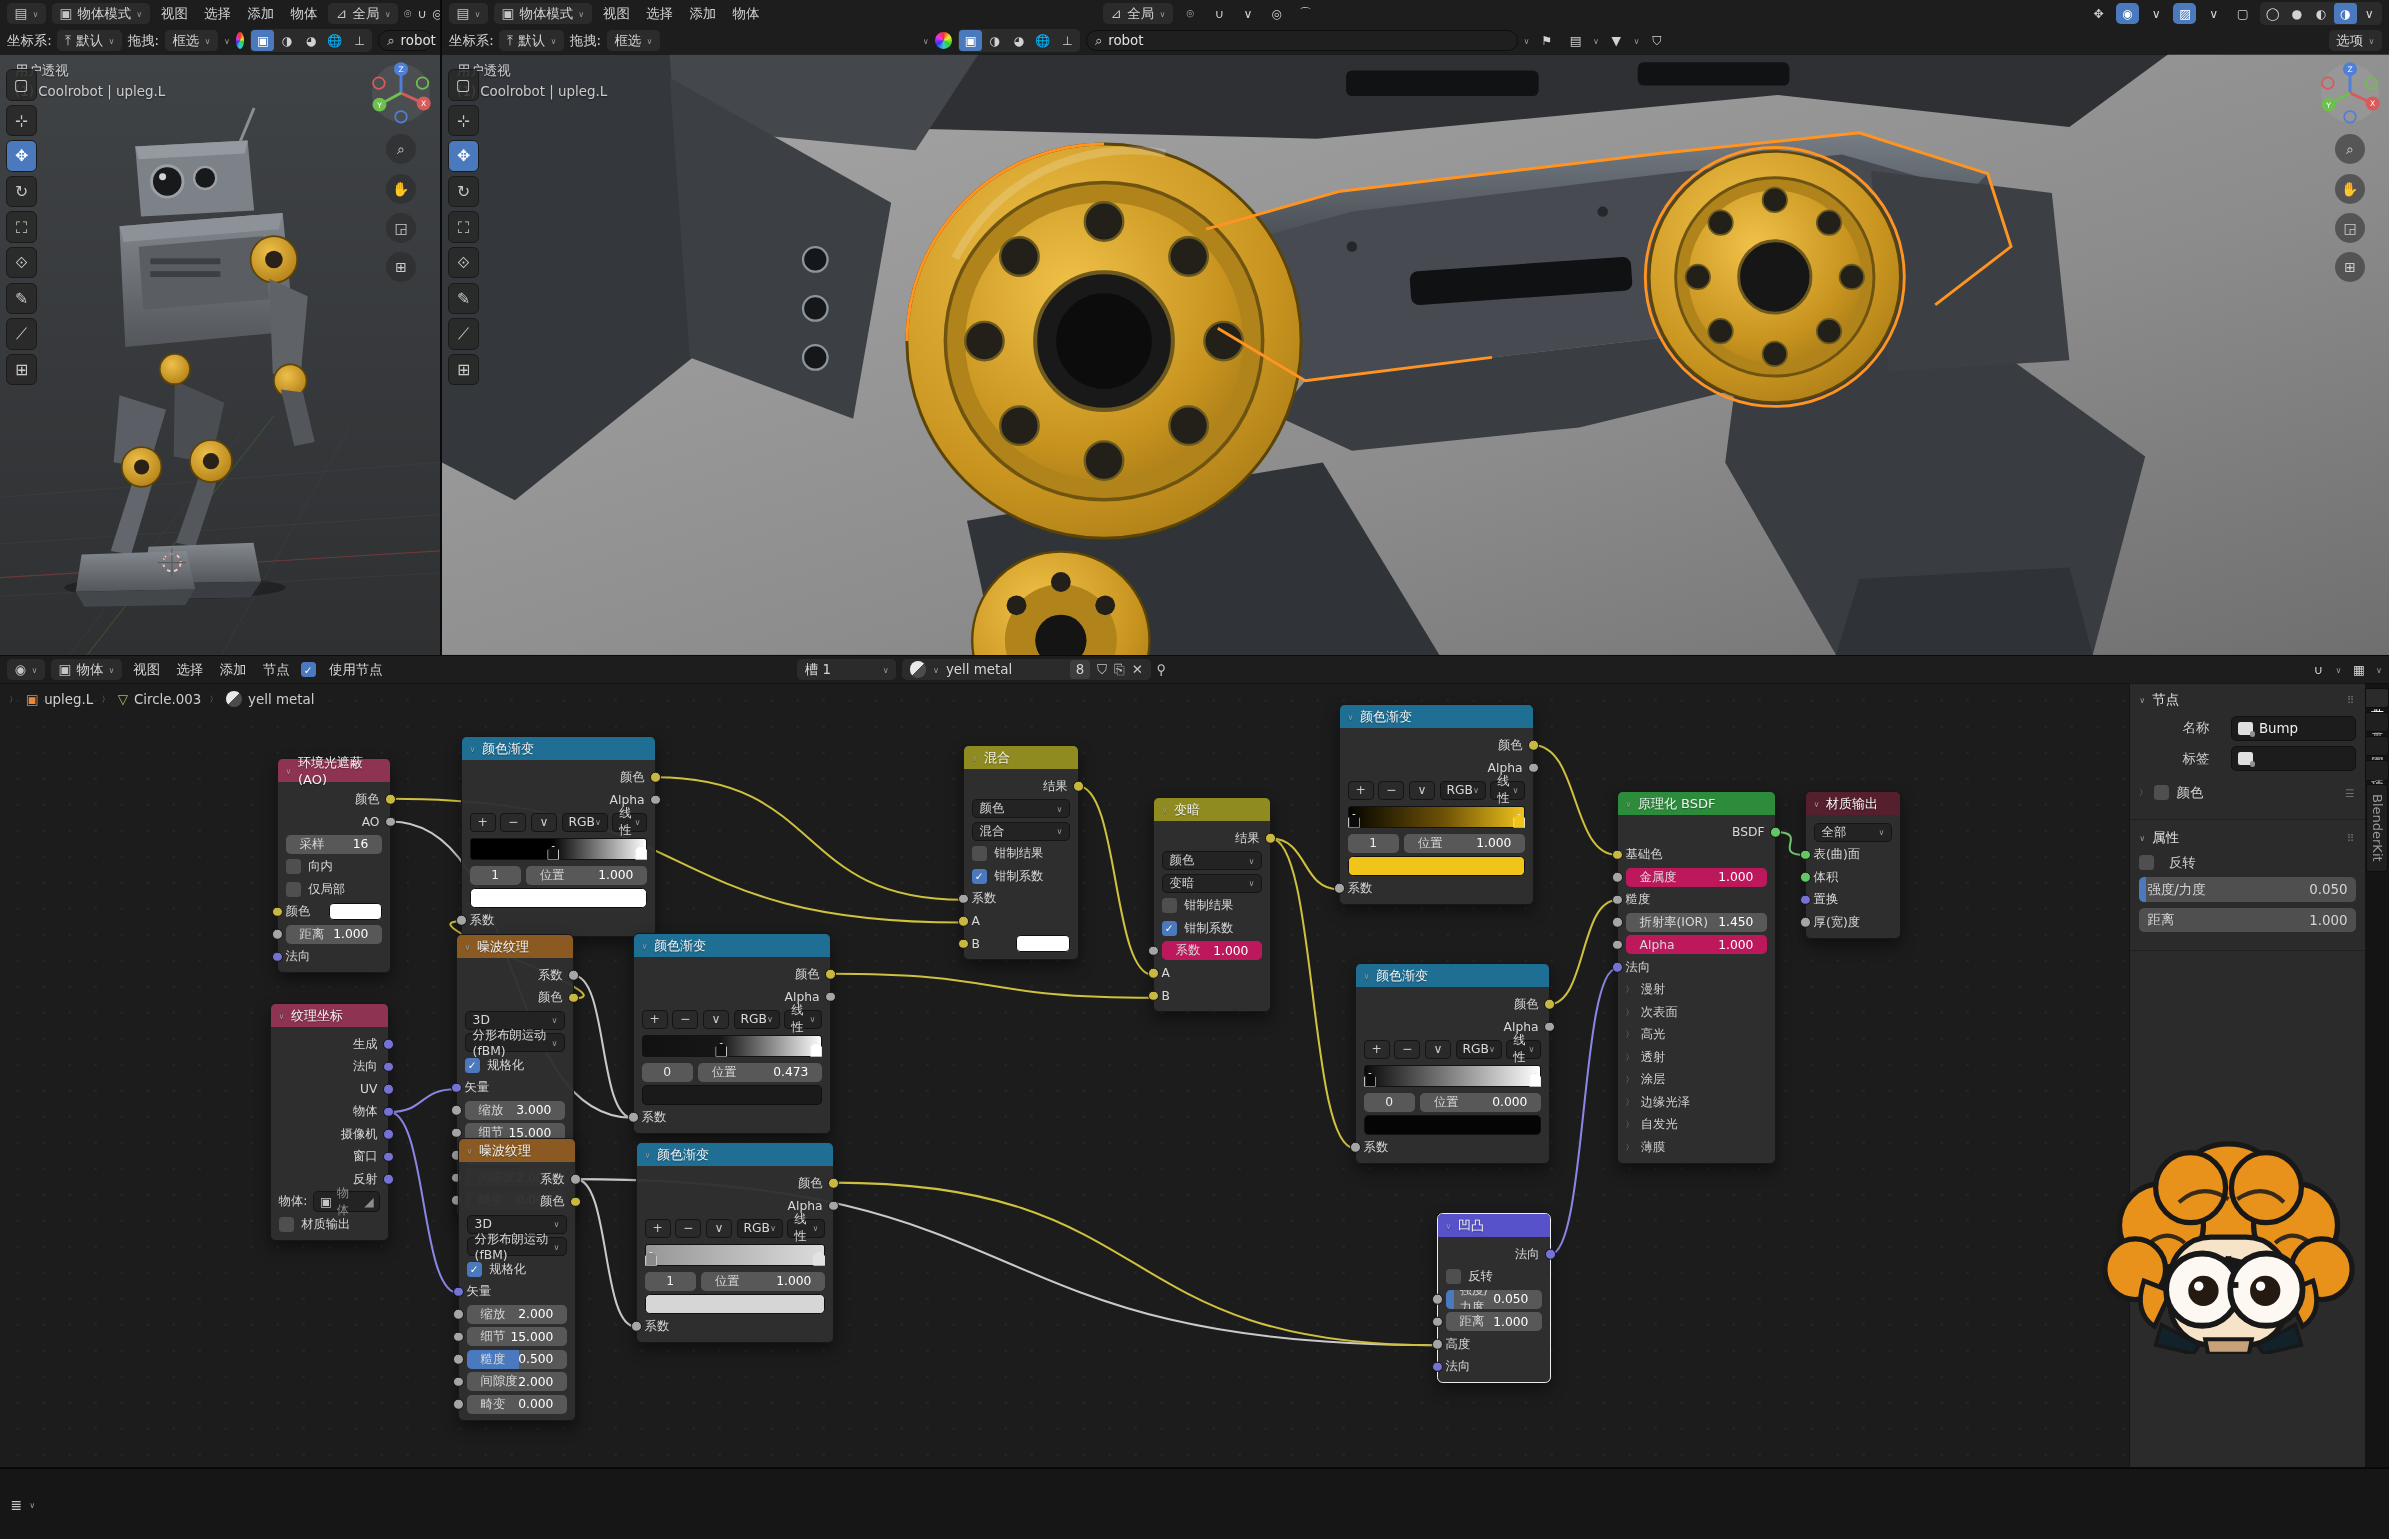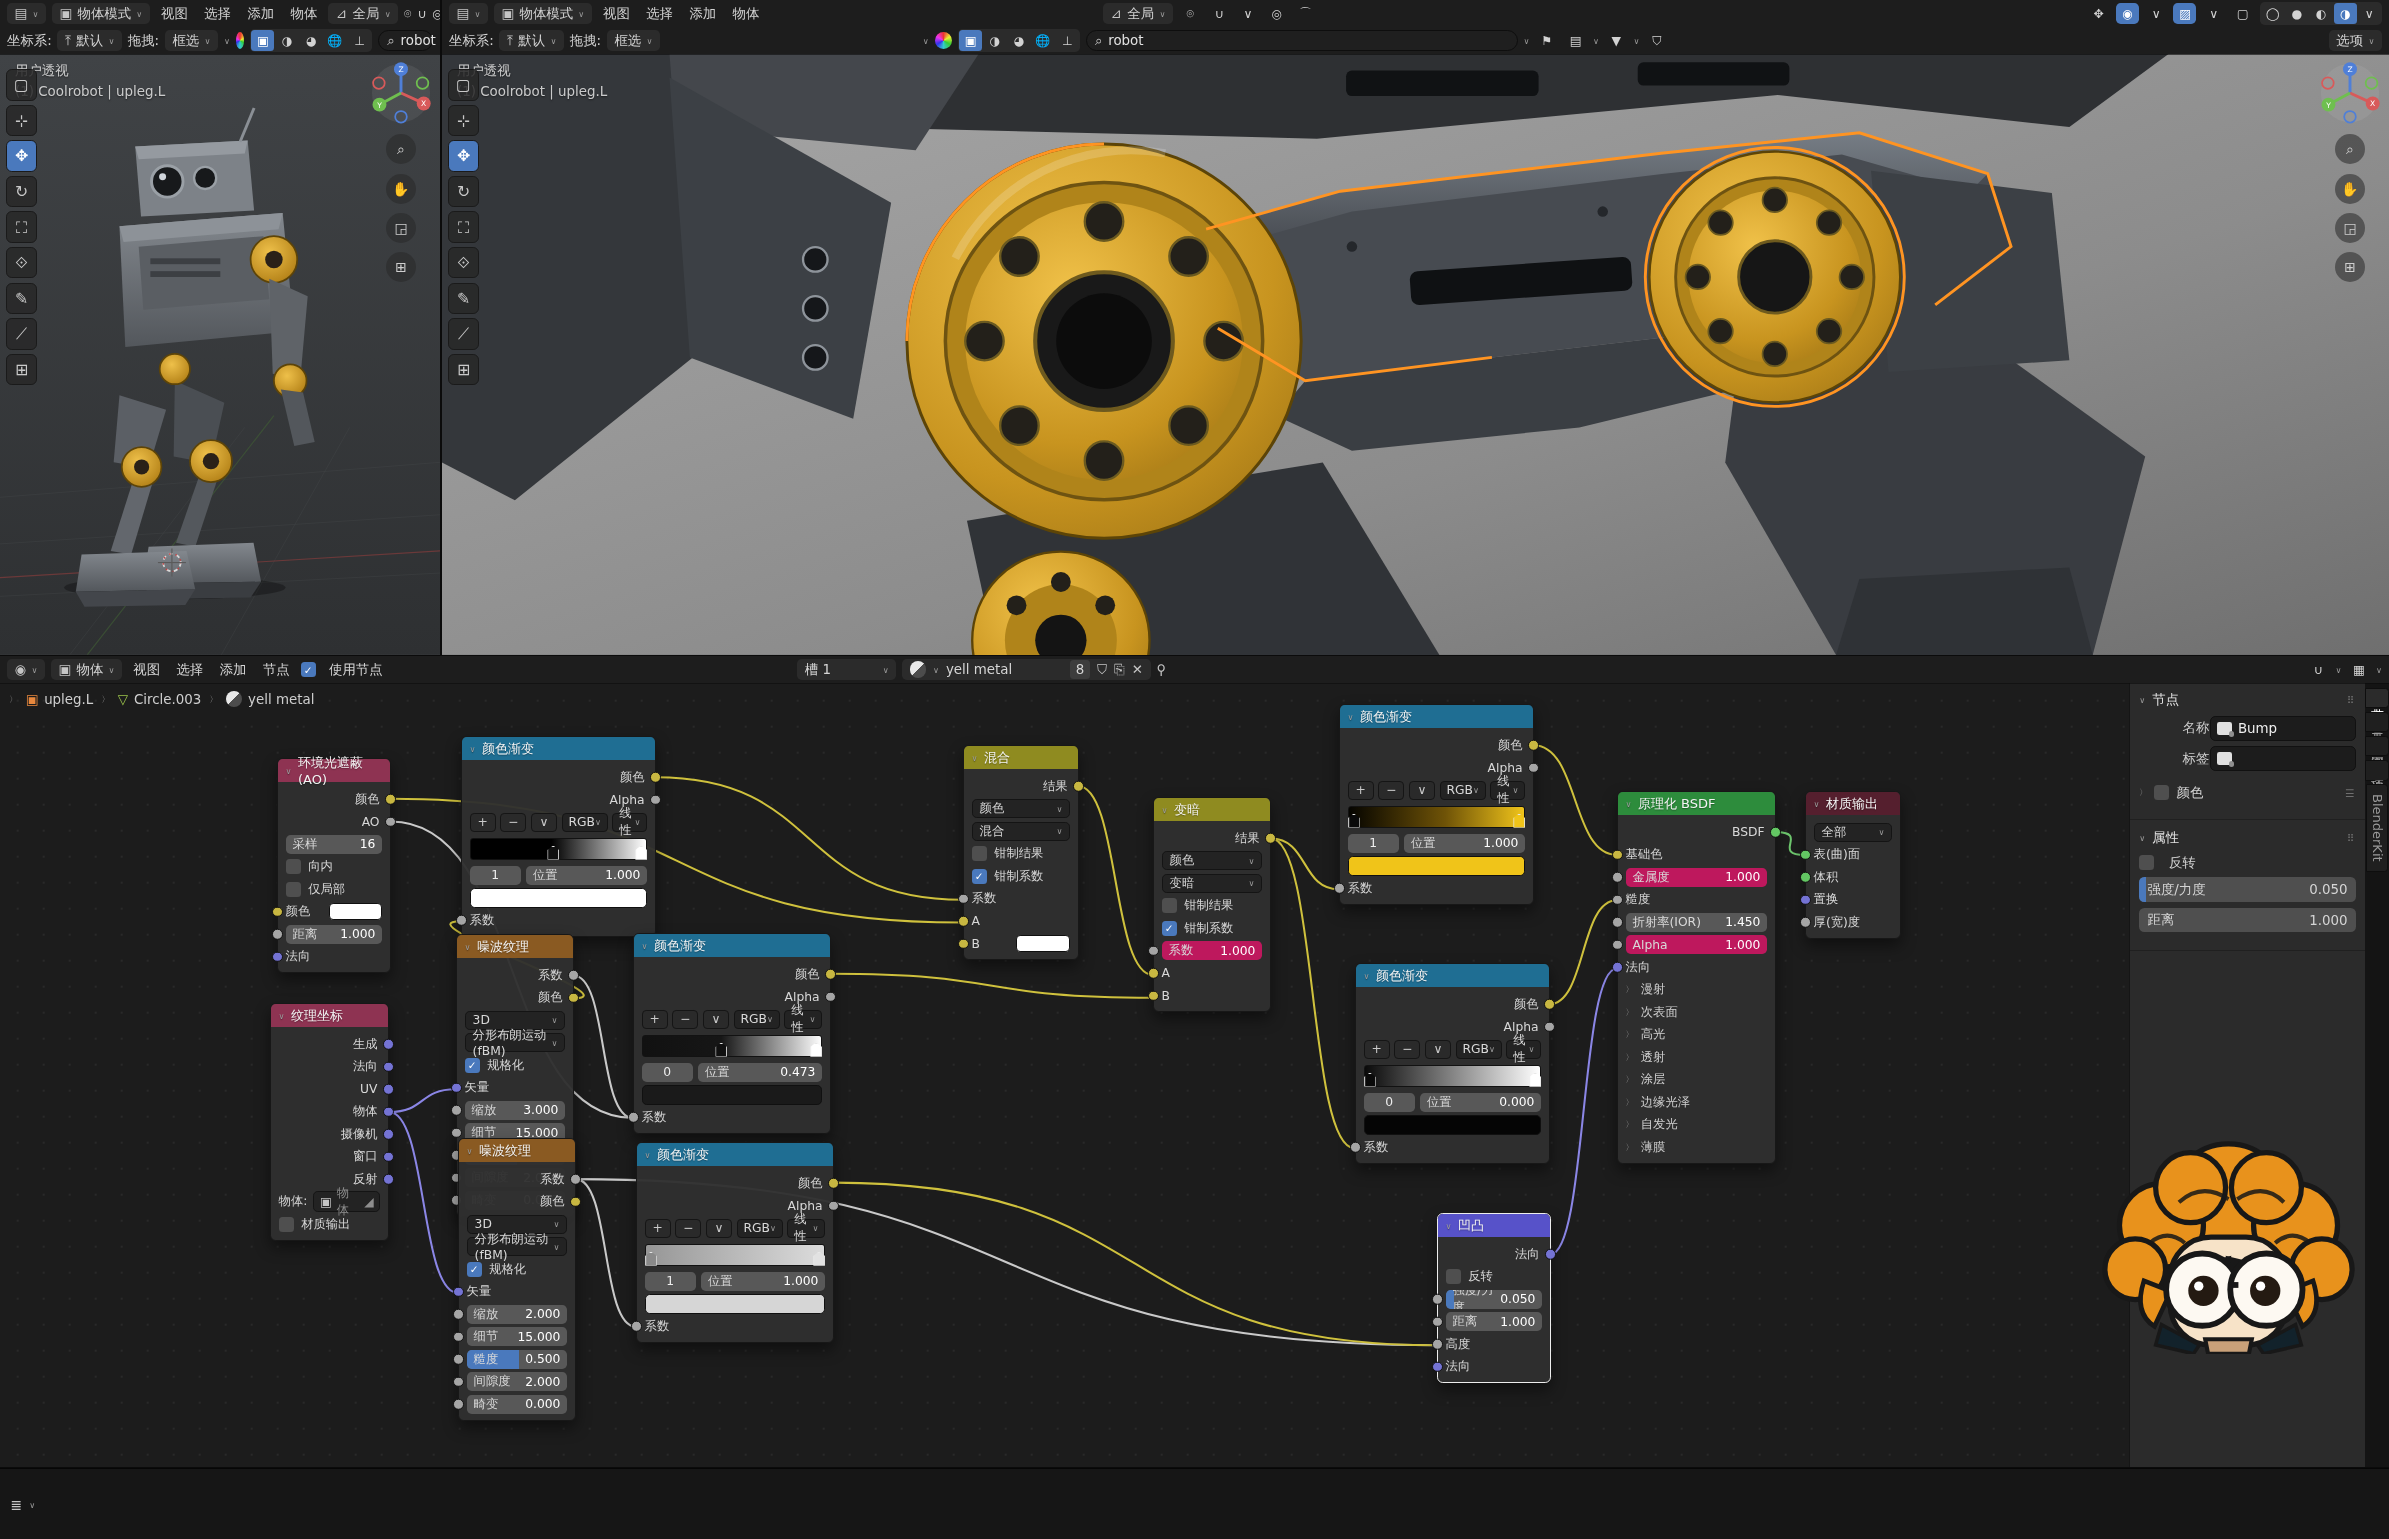--- a/index.html
+++ b/index.html
@@ -40,21 +40,21 @@
   #breadcrumb{position:absolute;left:9.3px;top:8.2px;display:flex;align-items:center;gap:8.2px;font-size:13.4px;color:#cfcfcf;z-index:5}
   .node{position:absolute;background:rgba(47,47,47,.96);border:0.9px solid #171717;border-radius:5.8px;box-shadow:0 7px 15px rgba(0,0,0,.45);z-index:2;font-size:12.3px}
   .node.sel{border:1.5px solid #ededed}
   .nhead{height:23px;border-radius:4.7px 4.7px 0 0;display:flex;align-items:center;gap:6.4px;padding:0 7.6px;color:#f4f4f4;font-size:13px;text-shadow:0 0.6px 1.2px rgba(0,0,0,.35)}
   .nbody{padding:4.1px 0 6.4px}
   .nrow{position:relative;height:19px;margin:3.5px 7.6px 0;display:flex;align-items:center;color:#d8d8d8}
   .nrow.rout{justify-content:flex-end;padding-right:2.9px}
   .sock{position:absolute;top:50%;width:10.5px;height:10.5px;border-radius:50%;border:1.5px solid #101010;transform:translateY(-50%);z-index:6}
   .sock.l{left:-13.4px}.sock.r{right:-13.4px}
   .sy{background:#c8b741}.sg{background:#a5a5a5}.sp{background:#7473d4}.sgr{background:#63c763}
-  .sldr{position:relative;width:100%;height:19px;background:#585858;border-radius:4.7px;display:flex;align-items:center;justify-content:space-between;padding:0 7px;overflow:hidden}
+  .sldr{position:relative;width:100%;height:19px;background:#585858;border-radius:4.7px;display:flex;align-items:center;justify-content:space-between;padding:0 14px;overflow:hidden}
   .sldr .lab{position:relative;z-index:2}.sldr .val{position:relative;z-index:2;color:#fff}
   .sldr.full{background:#be185d}
   .sldr.part::before{content:"";position:absolute;left:0;top:0;bottom:0;width:8.2px;background:#4a79bd}
   .sldr.half::before{content:"";position:absolute;left:0;top:0;bottom:0;width:52%;background:#4a79bd}
   .ddw{width:100%;height:19px;background:#232323;border:0.6px solid #141414;border-radius:4.7px;display:flex;align-items:center;justify-content:space-between;padding:0 7px}
   .chkb{width:15px;height:15px;border-radius:3.5px;background:#4f4f4f;margin-right:7.6px;display:flex;align-items:center;justify-content:center;font-size:10.5px;color:#fff;flex:none}
   .chkb.on{background:#4a79bd}
   .rampbar{position:relative;width:100%;height:22px;border-radius:2.9px;border:0.6px solid #121212}
   .rhandle{position:absolute;top:7px;width:11.7px;height:14px;transform:translateX(-50%);clip-path:polygon(50% 0,100% 32%,100% 100%,0 100%,0 32%);border:1.2px solid #e8e8e8;z-index:3}
   .idxbox{min-width:51px;height:19px;background:#585858;border-radius:4.7px;display:flex;align-items:center;justify-content:center;margin-right:5.3px;color:#eee}
@@ -63,21 +63,21 @@
   .tbtn{width:26px;height:19px;background:#2a2a2a;border:0.6px solid #151515;border-radius:4.1px;display:flex;align-items:center;justify-content:center;color:#c9c9c9}
   .tdd{flex:1;height:19px;background:#232323;border:0.6px solid #141414;border-radius:4.1px;display:flex;align-items:center;justify-content:space-between;padding:0 5.8px}
   .colrow{color:#cfcfcf;gap:7px}
   .objf{flex:1;height:21px;background:#232323;border:0.6px solid #141414;border-radius:4.7px;display:flex;align-items:center;gap:5.3px;padding:0 5.8px;color:#8e8e8e}
   
   #sidebar{position:absolute;top:27px;right:24px;width:236px;bottom:0;background:#2b2b2b;border-left:1.2px solid #151515;z-index:10;font-size:13.4px}
   .panel{border-bottom:1.2px solid #202020;padding:8.2px 9.3px 11.7px}
   .phead{display:flex;align-items:center;gap:7px;color:#e3e3e3;margin-bottom:7px}
   .grip{margin-left:auto;color:#6f6f6f;font-size:10.5px;letter-spacing:1.2px}
   .frow{display:flex;align-items:center;margin:5.8px 0}
-  .flab{width:70px;text-align:right;margin-right:1px;color:#cfcfcf}
+  .flab{width:70px;text-align:right;margin-right:22px;color:#cfcfcf}
   .field{flex:1;height:24.5px;background:#1c1c1c;border:0.6px solid #111;border-radius:5.3px;display:flex;align-items:center;gap:5.8px;padding:0 5.8px;color:#eee}
   .nicon{width:15px;height:13px;background:#e0e0e0;border-radius:2.3px;position:relative}
   .nicon::after{content:"";position:absolute;right:-2.3px;bottom:-1.8px;width:5.8px;height:5.8px;border-radius:50%;background:#909090}
   .sbslider{position:relative;height:24.5px;background:#4f4f4f;border-radius:5.3px;display:flex;align-items:center;justify-content:space-between;padding:0 8.2px;margin:5.8px 0;overflow:hidden}
   .sbslider.part::before{content:"";position:absolute;left:0;top:0;bottom:0;width:7px;background:#4a79bd}
   #tabstrip{position:absolute;top:27px;right:0;width:24px;bottom:0;background:#141414;z-index:11;display:flex;flex-direction:column;align-items:center;padding-top:4.7px;gap:3.5px}
   .vtab{writing-mode:vertical-rl;padding:9.3px 2.3px;font-size:13px;color:#9a9a9a;background:#1f1f1f;border-radius:0 3.5px 3.5px 0;border:0.6px solid #0e0e0e}
   .vtab.active{background:#2b2b2b;color:#fff}
   
   #bottombar{position:absolute;left:0;right:0;top:1468px;height:72px;background:#161616;border-top:1.2px solid #060606;display:flex;align-items:center;padding:0 10.5px;gap:7px;color:#8a8a8a;font-size:14px}

